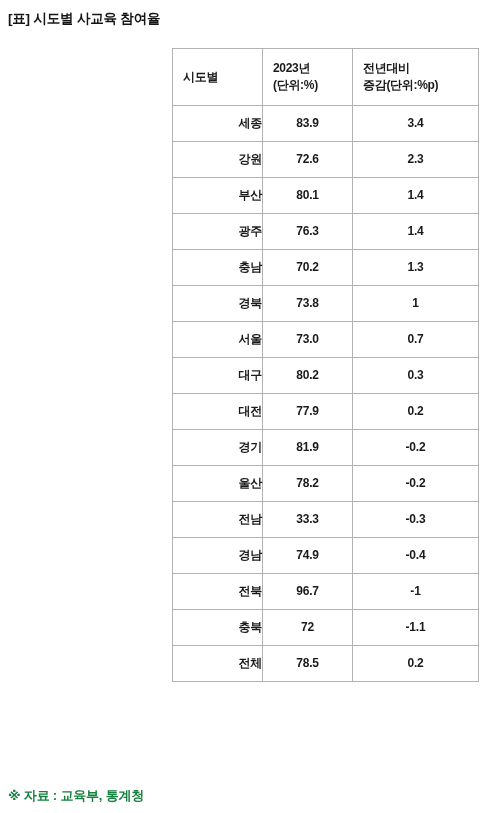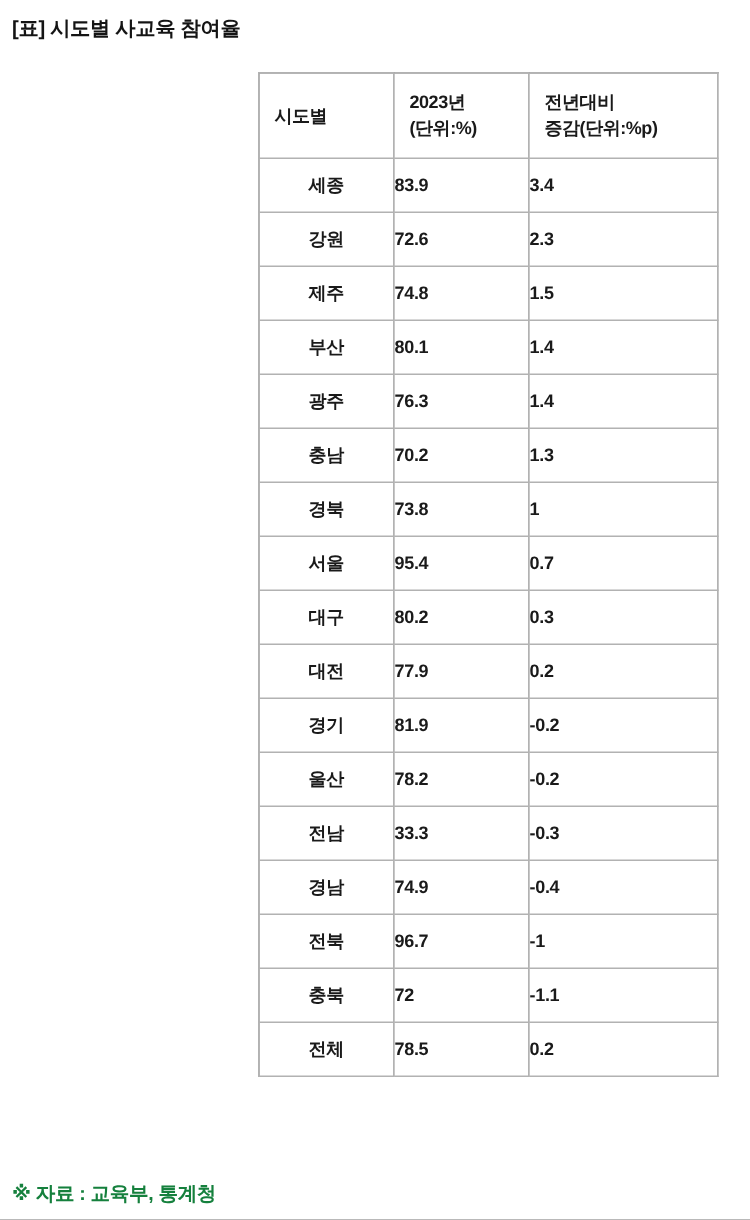--- a/index.html
+++ b/index.html
@@ -75,27 +75,27 @@
 
   th .hdr-line { display: block; }
 
   table.stat-table tbody td {
     height: 36px;
     vertical-align: middle;
     letter-spacing: -0.2px;
   }
 
   td.region {
-    text-align: center;
+    text-align: right;
     padding: 0 10px;
     font-family: Liberation Serif, serif;
   }
 
   td.num {
-    text-align: left;
+    text-align: center;
     padding: 0 10px;
   }
 
   .source-note {
     position: absolute;
     left: 8px;
     top: 786px;
     font-size: 13px;
     font-weight: bold;
     letter-spacing: -0.2px;
@@ -138,25 +138,20 @@
             <td class="region">세종</td>
             <td class="num">83.9</td>
             <td class="num">3.4</td>
           </tr>
           <tr>
             <td class="region">강원</td>
             <td class="num">72.6</td>
             <td class="num">2.3</td>
           </tr>
           <tr>
-            <td class="region">제주</td>
-            <td class="num">74.8</td>
-            <td class="num">1.5</td>
-          </tr>
-          <tr>
             <td class="region">부산</td>
             <td class="num">80.1</td>
             <td class="num">1.4</td>
           </tr>
           <tr>
             <td class="region">광주</td>
             <td class="num">76.3</td>
             <td class="num">1.4</td>
           </tr>
           <tr>
@@ -164,21 +159,21 @@
             <td class="num">70.2</td>
             <td class="num">1.3</td>
           </tr>
           <tr>
             <td class="region">경북</td>
             <td class="num">73.8</td>
             <td class="num">1</td>
           </tr>
           <tr>
             <td class="region">서울</td>
-            <td class="num">95.4</td>
+            <td class="num">73.0</td>
             <td class="num">0.7</td>
           </tr>
           <tr>
             <td class="region">대구</td>
             <td class="num">80.2</td>
             <td class="num">0.3</td>
           </tr>
           <tr>
             <td class="region">대전</td>
             <td class="num">77.9</td>

